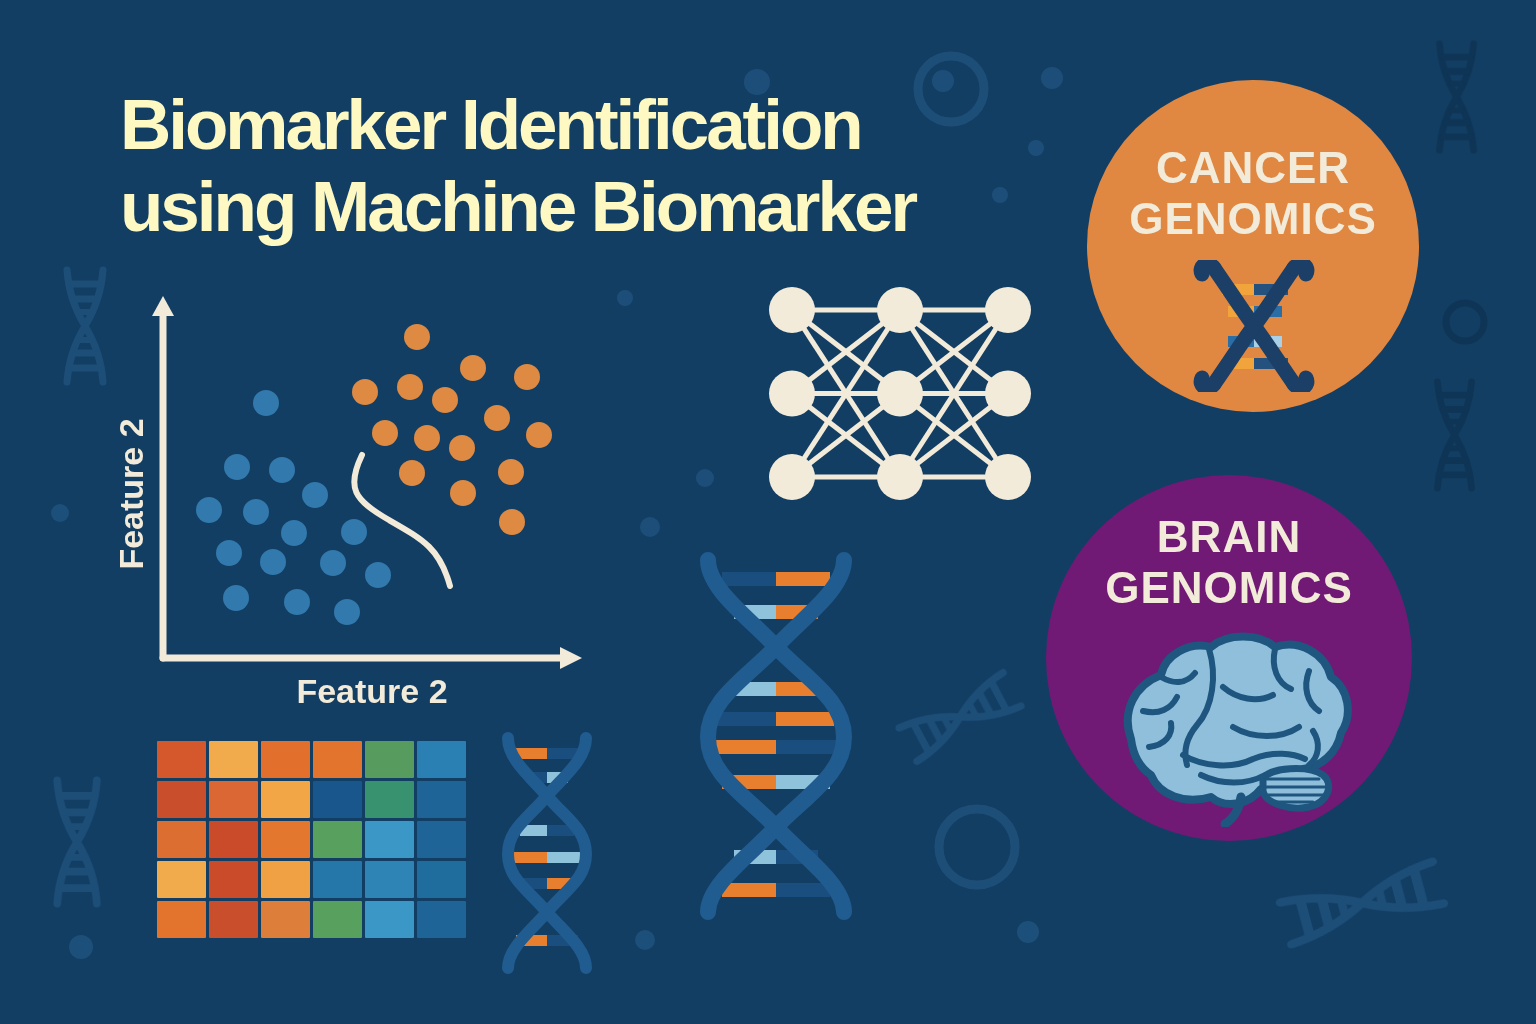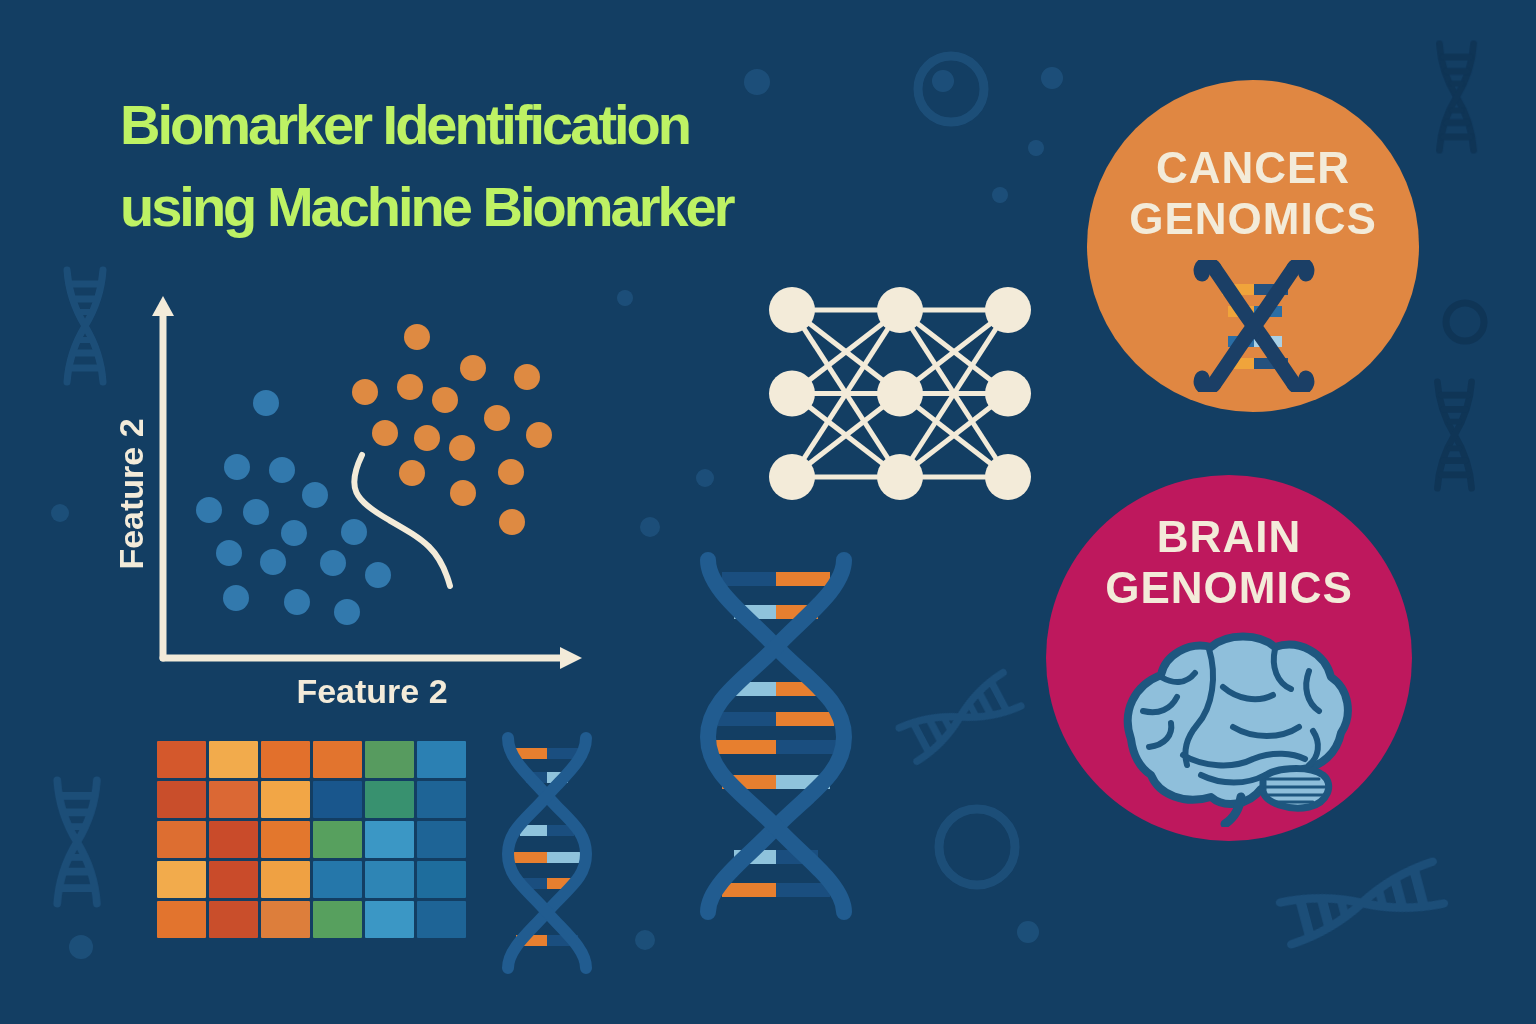--- a/index.html
+++ b/index.html
@@ -3,22 +3,22 @@
 <meta charset="utf-8">
 <style>
   html,body{margin:0;padding:0;}
   .canvas{
     position:relative;width:1536px;height:1024px;overflow:hidden;
     background:#133E63;font-family:"Liberation Sans",sans-serif;
   }
   .canvas svg{position:absolute;}
   .deco{left:0;top:0;}
   .title{
-    position:absolute;left:120px;top:84px;color:#bef264;
-    font-size:56px;font-weight:bold;letter-spacing:-3px;line-height:82px;
+    position:absolute;left:120px;top:84px;color:#fef9c3;
+    font-size:71px;font-weight:bold;letter-spacing:-3px;line-height:82px;
   }
   
   .scatter{position:absolute;left:100px;top:292px;width:490px;height:420px;}
   .scatter svg{left:0;top:0;}
   .axis-label{
     position:absolute;width:200px;height:40px;text-align:center;
     color:#F3EBD9;font-size:34px;font-weight:bold;line-height:40px;
   }
   .ylab{left:-69px;top:182px;transform:rotate(-90deg);}
   .xlab{left:172px;top:379px;}
@@ -272,21 +272,21 @@
         <path d="M22 8 C40 34 50 50 62 66 C74 82 84 98 102 124"></path>
         <path d="M102 8 C84 34 74 50 62 66 C50 82 40 98 22 124"></path>
         <path d="M22 8 C16 0 6 6 10 14"></path>
         <path d="M102 8 C108 0 118 6 114 14"></path>
         <path d="M22 124 C16 132 6 126 10 118"></path>
         <path d="M102 124 C108 132 118 126 114 118"></path>
       </g>
     </svg>
   </div>
 
-  <div class="badge badge-brain" style="background: #be185d;">
+  <div class="badge badge-brain" style="background: #701a75;">
     <div class="badge-text">
       <div>BRAIN</div>
       <div>GENOMICS</div>
     </div>
     <svg class="brain-icon" width="240" height="200" viewBox="0 0 240 200">
       <g stroke="#1E567F" stroke-linecap="round" stroke-linejoin="round" fill="none">
         <path d="M18 112 C8 84 22 58 48 48 C52 28 76 14 98 20 C114 6 146 6 162 20 C186 12 212 26 218 50 C236 62 240 88 228 106 C224 126 208 140 190 142 C184 158 166 168 148 162 C136 178 112 182 98 170 C72 178 46 168 38 148 C26 140 20 128 18 112 Z" fill="#8FBFDB" stroke-width="8"></path>
         <path d="M128 170 C126 182 122 190 112 197" stroke-width="9"></path>
         <path d="M150 152 C156 140 196 138 210 148 C222 158 214 176 196 180 C176 184 152 176 150 164 Z" fill="#8FBFDB" stroke-width="7"></path>
         <g stroke-width="3">

